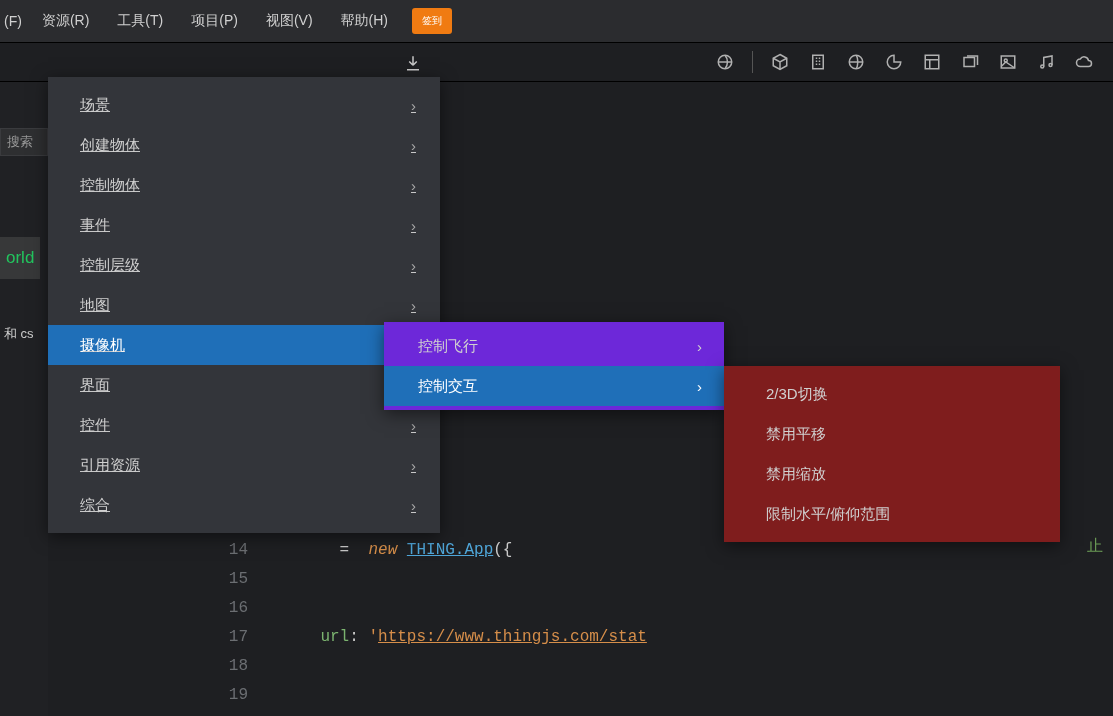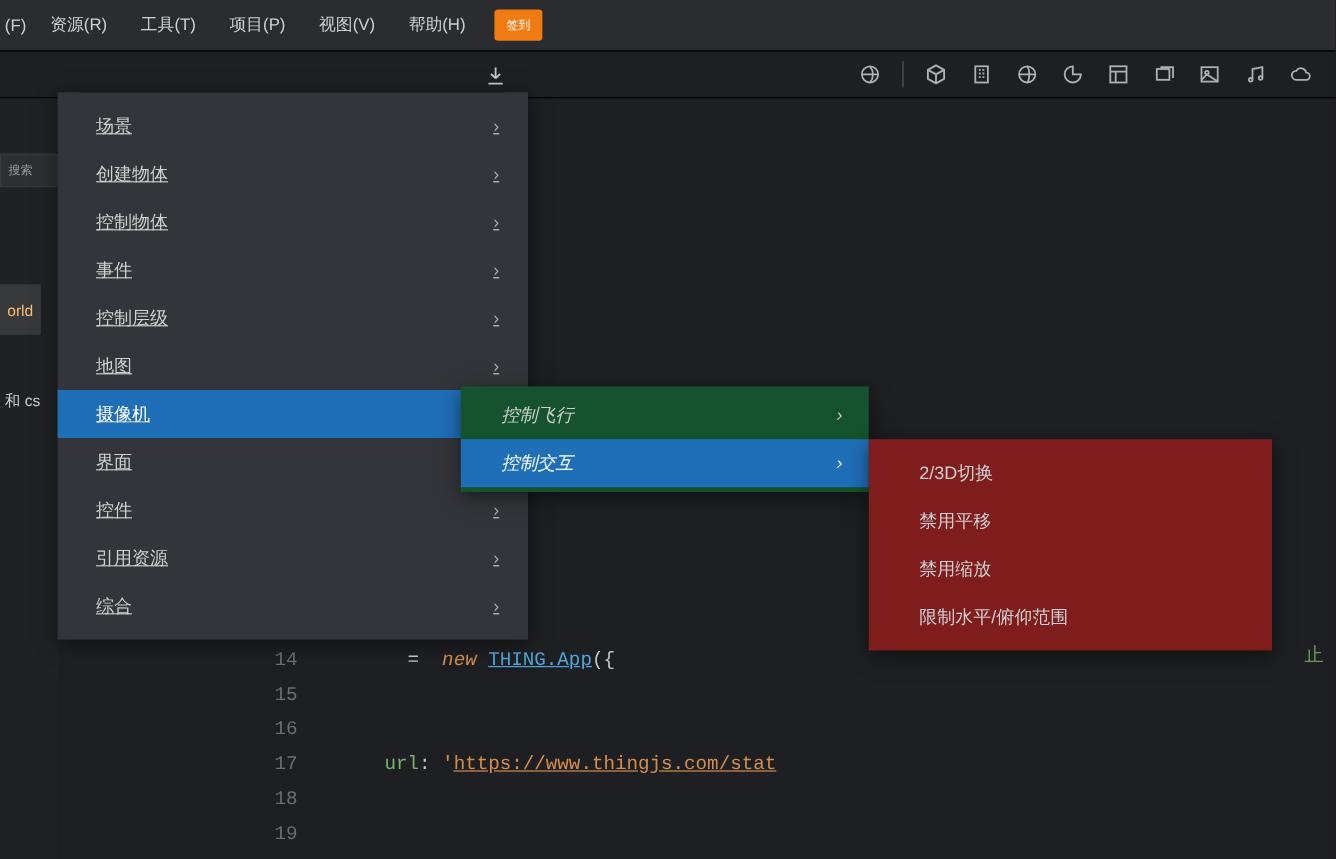--- a/index.html
+++ b/index.html
@@ -15,22 +15,22 @@
   
   .toolbar { height:40px; background:#1e1f22; border-top:1px solid #000; border-bottom:1px solid #000; display:flex; align-items:center; justify-content:flex-end; padding:0 16px; gap:12px; position:relative; }
   .toolbar .left-zone { position:absolute; left:400px; top:0; height:40px; display:flex; align-items:center; }
   .toolbar .dl-icon { width:26px; height:26px; display:flex; align-items:center; justify-content:center; }
   .toolbar .tool-icon { width:26px; height:26px; display:flex; align-items:center; justify-content:center; color:#b0b0b0; }
   .toolbar .sep { width:1px; height:22px; background:#555; margin:0 2px; }
   svg { overflow:visible; }
 
   
   .left-panel { position:absolute; left:0; top:82px; bottom:0; width:48px; background:#202124; }
-  .search-box { position:absolute; left:0; top:128px; width:48px; height:28px; background:#2e2f31; color:#9a9a9a; font-size:10px; display:flex; align-items:center; padding-left:6px; border:1px solid #3a3b3e; }
-  .orld-tab { position:absolute; left:0; top:237px; height:42px; background:#373839; color:#fdba74; font-size:13px; display:flex; align-items:center; padding:0 6px; }
+  .search-box { position:absolute; left:0; top:128px; width:48px; height:28px; background:#2e2f31; color:#9a9a9a; font-size:13px; display:flex; align-items:center; padding-left:6px; border:1px solid #3a3b3e; }
+  .orld-tab { position:absolute; left:0; top:237px; height:42px; background:#373839; color:#22c55e; font-size:17px; display:flex; align-items:center; padding:0 6px; }
   .cs-label { position:absolute; left:0; top:325px; font-size:13px; color:#ccc; padding:0 4px; }
 
   
   .editor { position:absolute; left:190px; right:0; top:160px; bottom:0; background:#1e1f22; font-family:Consolas,"Courier New",monospace; font-size:16px; line-height:29px; }
   .gutter { position:absolute; left:0; top:0; width:80px; text-align:right; color:#6b6e72; padding-right:22px; }
   .gutter div { height:29px; }
   .code { position:absolute; left:92px; right:0; top:0; white-space:pre; }
   .code div { height:29px; }
   .tok-assign { color:#c8c8c8; }
   .tok-kw     { color:#d68e4a; font-style:italic; }
@@ -46,21 +46,21 @@
   .cm-right { position:absolute; right:10px; top:536px; font-family:Consolas,"Courier New",monospace; font-size:16px; color:#6a9955; }
 
   
   .menu-l1 { position:absolute; left:48px; top:77px; width:392px; background:#33353a; box-shadow:0 4px 16px rgba(0,0,0,.5); z-index:50; padding:8px 0;text-decoration:underline; }
   .menu-l1 .item { height:40px; display:flex; align-items:center; justify-content:space-between; padding:0 24px 0 32px; font-size:15px; color:#d0d0d0; }
   .menu-l1 .item .chev { color:#a8a8a8; }
   .menu-l1 .item.hl { background:#1f6fb8; color:#fff; }
   .menu-l1 .item.hl .chev { color:#fff; }
 
   
-  .menu-l2 { position:absolute; left:384px; top:322px; width:340px; background:#14532d; box-shadow:0 4px 16px rgba(0,0,0,.5); z-index:60; padding:4px 0;font-style:italic; }
+  .menu-l2 { position:absolute; left:384px; top:322px; width:340px; background:#6d28d9; box-shadow:0 4px 16px rgba(0,0,0,.5); z-index:60; padding:4px 0; }
   .menu-l2 .item { height:40px; display:flex; align-items:center; justify-content:space-between; padding:0 22px 0 34px; font-size:15px; color:#d0d0d0; }
   .menu-l2 .item.hl { background:#1f6fb8; color:#fff; }
 
   
   .menu-l3 { position:absolute; left:724px; top:366px; width:336px; background:#7f1d1d; box-shadow:0 4px 16px rgba(0,0,0,.5); z-index:70; padding:8px 0; }
   .menu-l3 .item { height:40px; display:flex; align-items:center; padding:0 22px 0 42px; font-size:15px; color:#d0d0d0; }
 </style>
 </head>
 <body>
 

